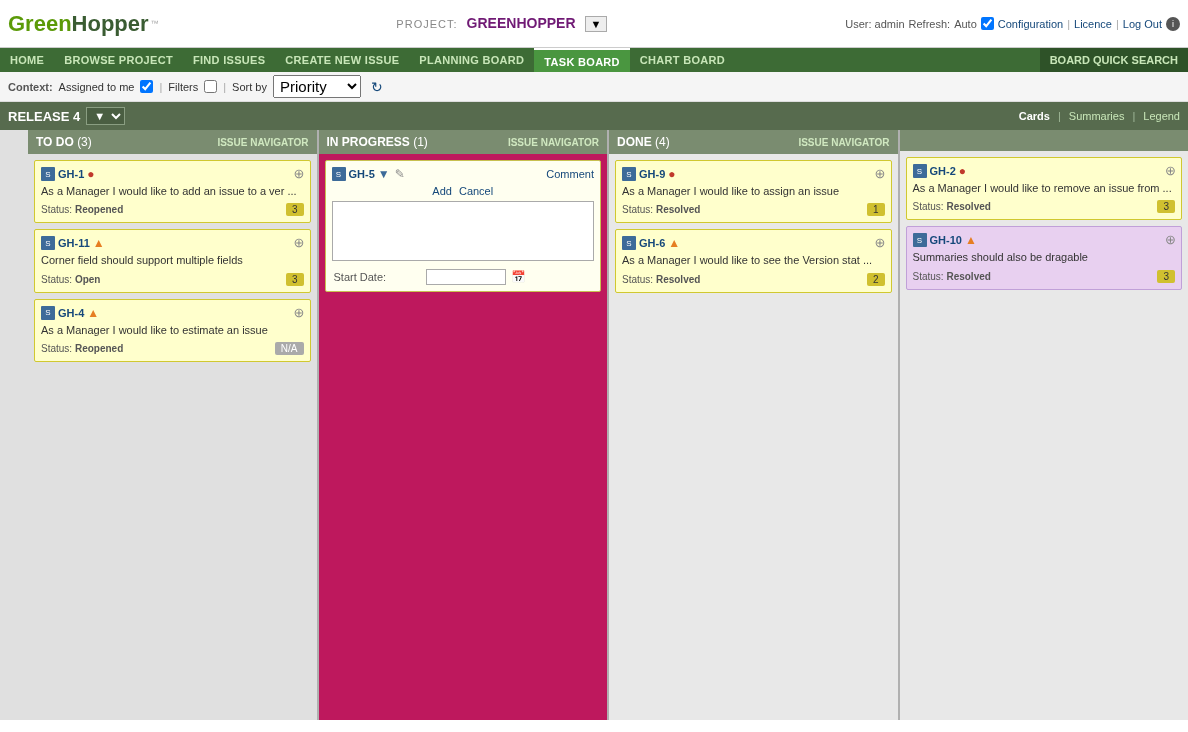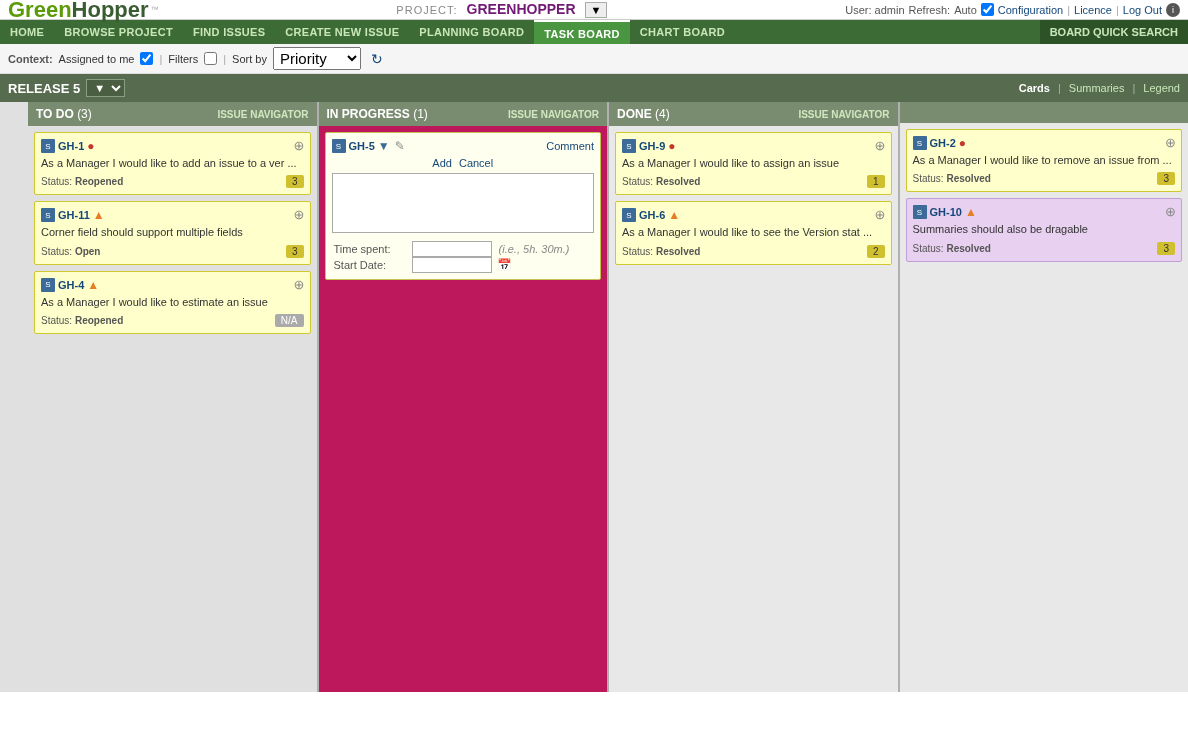--- a/index.html
+++ b/index.html
@@ -1,19 +1,19 @@
 <!DOCTYPE html>
 <html><head>
   <meta charset="utf-8">
   <style>
     * { box-sizing: border-box; margin: 0; padding: 0; }
     body { font-family: Arial, Helvetica, sans-serif; font-size: 11px; background: #fff; }
 
     
-    #header { background: #fff; border-bottom: 1px solid #ccc; padding: 4px 8px; display: flex; align-items: center; justify-content: space-between; height: 20px; }
+    #header { background: #fff; border-bottom: 1px solid #ccc; padding: 4px 8px; display: flex; align-items: center; justify-content: space-between; height: 48px; }
     #logo { display: flex; align-items: center; }
 
     
     #nav { background: #3d6b35; display: flex; align-items: center; padding: 0; height: 24px; }
     #nav .nav-item { color: #c8e6b8; font-size: 11px; padding: 0 10px; height: 24px; line-height: 24px; text-transform: uppercase; cursor: pointer; font-weight: bold; letter-spacing: 0.3px; }
     #nav .nav-item.active { background: #4a7a40; color: #fff; }
     #nav .board-search { margin-left: auto; background: #2e5228; color: #c8e6b8; font-size: 11px; padding: 0 10px; height: 24px; line-height: 24px; text-transform: uppercase; font-weight: bold; }
 
     
     #context-bar { background: #f5f5f5; border-bottom: 1px solid #ddd; padding: 3px 8px; display: flex; align-items: center; gap: 6px; font-size: 11px; }
@@ -86,21 +86,21 @@
   <select style="font-size:15px;">
     <option>Priority</option>
     <option>Status</option>
     <option>Assignee</option>
   </select>
   <span style="color:#15487a;font-size:14px;cursor:pointer;margin-left:4px;">↻</span>
 </div>
 
 <div id="board-header">
   <div style="display:flex;align-items:center;gap:6px;">
-    <span style="color:#fff;font-size:13px;font-weight:bold;">RELEASE 5</span>
+    <span style="color:#fff;font-size:13px;font-weight:bold;">RELEASE 4</span>
     <select style="background:#4a5e42;color:#fff;border:1px solid #8a9e82;font-size:11px;padding:1px 3px;">
       <option>▼</option>
     </select>
   </div>
   <div style="display:flex;align-items:center;gap:8px;font-size:11px;">
     <a href="#" style="color:#fff;font-weight:bold;">Cards</a>
     <span style="color:#a0b898;">|</span>
     <a href="#" style="color:#c8e6b8;">Summaries</a>
     <span style="color:#a0b898;">|</span>
     <a href="#" style="color:#c8e6b8;">Legend</a>
@@ -175,27 +175,20 @@
           <span style="color:#888;cursor:pointer;font-size:12px;margin-left:2px;">✎</span>
           <a href="#" style="margin-left:auto;color:#15487a;font-size:11px;">Comment</a>
         </div>
         <div style="text-align:center;margin-bottom:4px;font-size:11px;">
           <a href="#" style="color:#15487a;margin-right:4px;">Add</a>
           <a href="#" style="color:#15487a;">Cancel</a>
         </div>
         <textarea style="width: 100%; height: 60px; border: 1px solid rgb(170, 170, 170); resize: none; font-size: 11px; padding: 3px; margin-bottom: 6px; background: rgb(255, 255, 255);"></textarea>
         <table style="width:100%;font-size:11px;border-collapse:collapse;">
           <tbody>
-              <tr>
-            <td style="color:#555;white-space:nowrap;padding:2px 2px;width:80px;">Time spent:</td>
-            <td>
-              <input type="text" style="width: 80px; border: 1px solid rgb(170, 170, 170); padding: 1px 3px; font-size: 11px;">
-              <span style="color:#888;font-style:italic;margin-left:4px;">(i.e., 5h. 30m.)</span>
-            </td>
-          </tr>
           <tr>
             <td style="color:#555;white-space:nowrap;padding:2px 2px;">Start Date:</td>
             <td>
               <input type="text" style="width: 80px; border: 1px solid rgb(170, 170, 170); padding: 1px 3px; font-size: 11px;">
               <span style="cursor:pointer;color:#555;margin-left:3px;font-size:12px;">📅</span>
             </td>
           </tr>
         </tbody>
           </table>
       </div>

